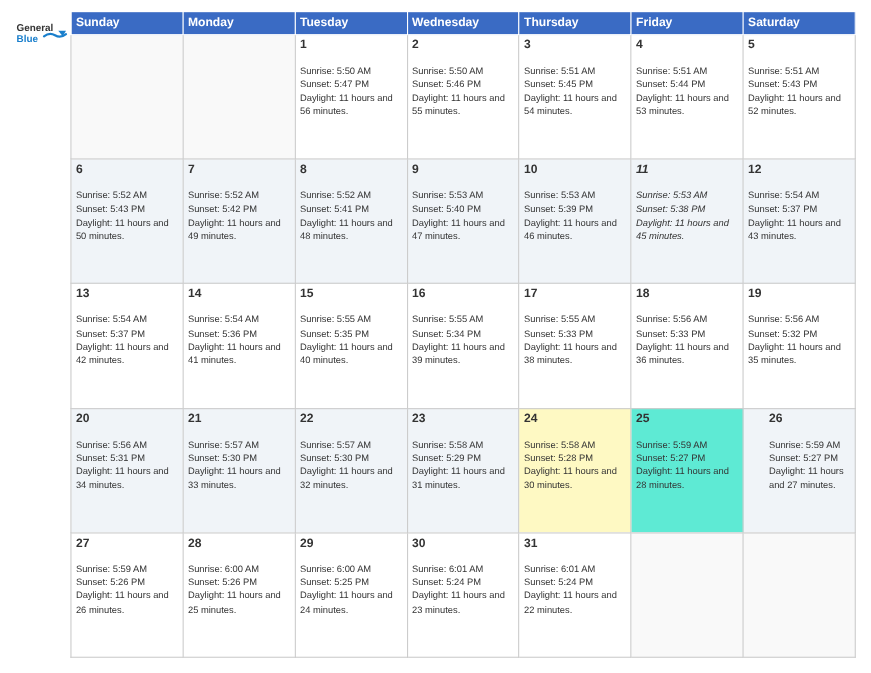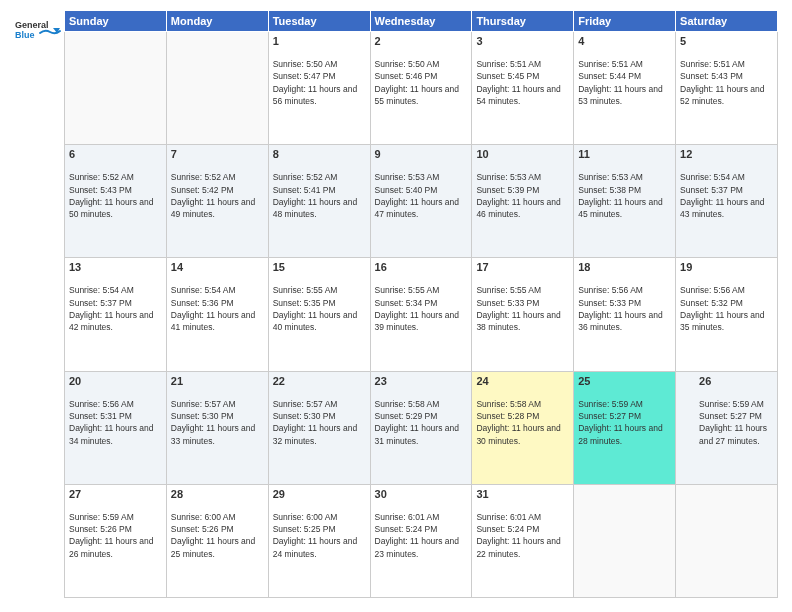--- a/index.html
+++ b/index.html
@@ -174,21 +174,21 @@
             <div class="day-info">Sunrise: 5:53 AM
 Sunset: 5:40 PM
 Daylight: 11 hours and 47 minutes.</div>
           </td>
           <td style="background: rgb(240, 244, 248);">
             <span class="day-num">10</span>
             <div class="day-info">Sunrise: 5:53 AM
 Sunset: 5:39 PM
 Daylight: 11 hours and 46 minutes.</div>
           </td>
-          <td style="background: rgb(240, 244, 248);">
+          <td style="background: rgb(240, 244, 248); font-style: italic;">
             <span class="day-num">11</span>
             <div class="day-info">Sunrise: 5:53 AM
 Sunset: 5:38 PM
 Daylight: 11 hours and 45 minutes.</div>
           </td>
           <td style="background: rgb(240, 244, 248);">
             <span class="day-num">12</span>
             <div class="day-info">Sunrise: 5:54 AM
 Sunset: 5:37 PM
 Daylight: 11 hours and 43 minutes.</div>

